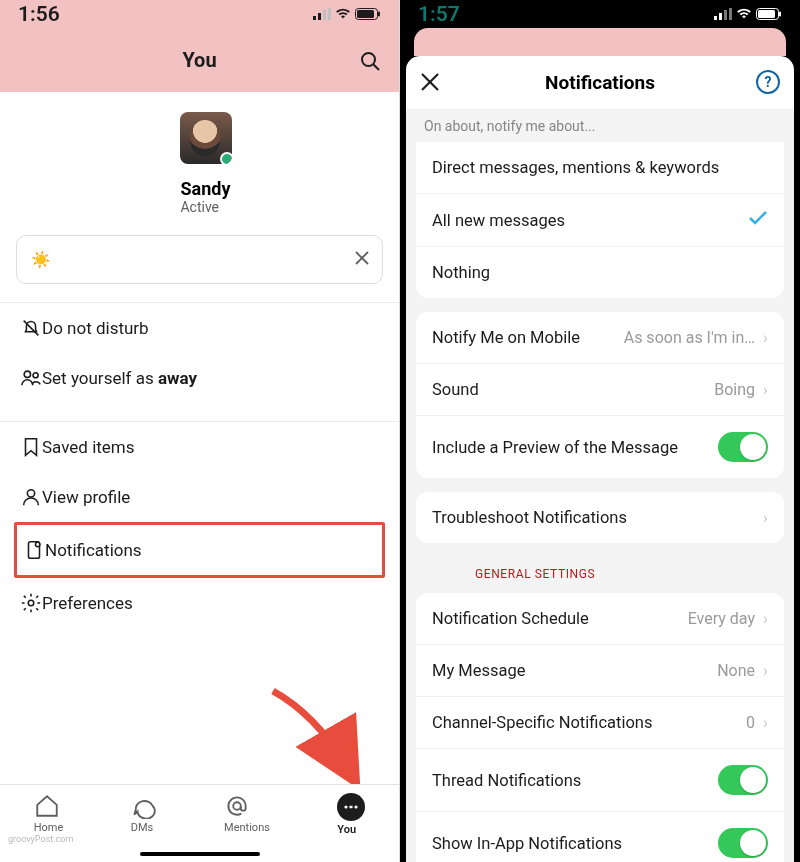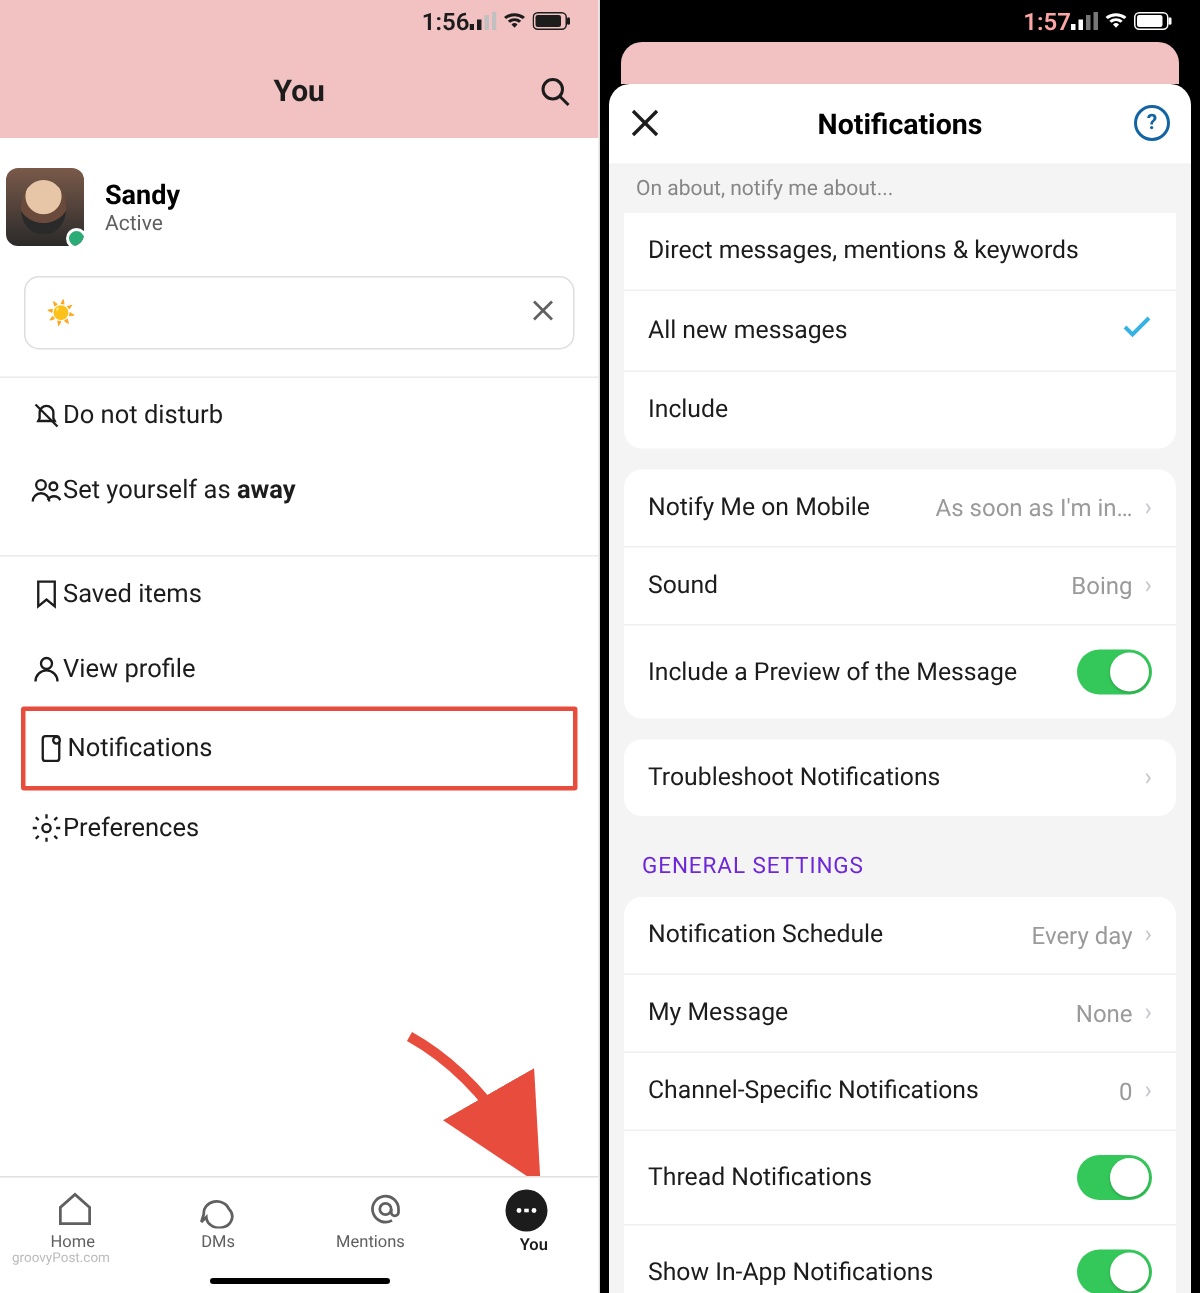--- a/index.html
+++ b/index.html
@@ -1,39 +1,39 @@
 <!DOCTYPE html>
 <html><head>
 <meta charset="utf-8">
 <style>
   * { box-sizing: border-box; margin: 0; padding: 0; font-family: -apple-system, "Segoe UI", Roboto, Helvetica, Arial, sans-serif; }
   body { width: 800px; height: 862px; background: #fff; display: flex; position: relative; }
   .phone { width: 400px; height: 862px; position: relative; overflow: hidden; }
   .phone.left { border-right: 1px solid #ddd; }
-  .status-bar { height: 28px; display: flex; align-items: center; justify-content: flex-end; padding: 0 18px; font-size: 16px; font-weight: 600; }
+  .status-bar { height: 28px; display: flex; align-items: center; justify-content: space-between; padding: 0 18px; font-size: 21px; font-weight: 600; }
   .status-bar.pink { background: #f2c2c2; color: #1d1c1d; }
-  .status-bar.black { background: #000; color: #fca5a5; }
+  .status-bar.black { background: #000; color: #0f766e; }
   .status-icons { display: flex; align-items: center; gap: 4px; }
   .header-pink { background: #f2c2c2; height: 64px; display: flex; align-items: center; justify-content: center; position: relative; }
   .header-pink .title { font-size: 20px; font-weight: 700; color: #1d1c1d; }
   .header-pink .search { position: absolute; right: 18px; top: 22px; }
-  .profile-row { display: flex; align-items: center; gap: 14px; padding: 20px 20px 10px 4px; }
+  .profile-row { display: flex; align-items: center; gap: 14px; padding: 20px 20px 10px 32px; flex-direction: column; }
   .avatar { width: 52px; height: 52px; border-radius: 8px; background: linear-gradient(#7a5a4a,#2a2a2a); position: relative; overflow: hidden; }
   .avatar::after { content: ""; position: absolute; left: 10px; top: 8px; width: 30px; height: 36px; border-radius: 50% 50% 45% 45%; background: radial-gradient(circle at 50% 30%, #e7c6a8 0 40%, #6a4a3a 42% 60%, #2a2a2a 62%); }
   .presence-dot { position: absolute; right: -2px; bottom: -2px; width: 14px; height: 14px; border-radius: 50%; background: #2bac76; border: 2px solid #fff; }
   .profile-name { font-weight: 700; font-size: 18px; }
   .profile-status { font-size: 14px; color: #616061; }
   .status-card { margin: 10px 16px 0 16px; border: 1px solid #ddd; border-radius: 10px; padding: 14px 14px; display: flex; align-items: center; gap: 10px; font-size: 16px; color: #1d1c1d; position: relative; }
   .status-card .x { position: absolute; right: 12px; top: 14px; color: #616061; }
   .divider { height: 1px; background: #eaeaea; margin: 18px 0 0 0; }
   .menu-item { display: flex; align-items: center; gap: 0; padding: 14px 20px; font-size: 17px; color: #1d1c1d; }
   .menu-item svg, .menu-item .icon { width: 22px; height: 22px; flex: 0 0 22px; }
   .highlight-box { border: 3px solid #e74c3c; margin: 0 14px; border-radius: 2px; }
   .tab-bar { position: absolute; bottom: 0; left: 0; right: 0; height: 78px; border-top: 1px solid #e0e0e0; display: flex; justify-content: space-around; align-items: flex-start; padding-top: 8px; background: #fff; }
-  .tab { display: flex; flex-direction: column; align-items: flex-end; gap: 2px; color: #616061; font-size: 11px; }
+  .tab { display: flex; flex-direction: column; align-items: flex-start; gap: 2px; color: #616061; font-size: 11px; }
   .tab.active .tab-icon { background: #1d1c1d; border-radius: 50%; }
   .home-indicator { position: absolute; bottom: 6px; left: 50%; transform: translateX(-50%); width: 120px; height: 4px; background: #000; border-radius: 3px; }
   .watermark { position: absolute; bottom: 18px; left: 8px; font-size: 9px; color: #bbb; }
   .arrow { position: absolute; left: 258px; bottom: 66px; pointer-events:none; }
 
   
   .peek { background: #f2c2c2; height: 28px; margin: 0 14px; border-radius: 14px 14px 0 0; }
   .sheet { background: #fff; border-radius: 14px 14px 0 0; margin: 0 6px; height: calc(100% - 56px + 6px); position: relative; }
   .sheet-header { height: 54px; display: flex; align-items: center; justify-content: center; position: relative; border-bottom: 1px solid #f0f0f0; }
   .sheet-header .title { font-weight: 700; font-size: 19px; }
@@ -41,21 +41,21 @@
   .sheet-header .help { position: absolute; right: 14px; top: 14px; width: 24px; height: 24px; border: 2px solid #1264a3; border-radius: 50%; color: #1264a3; font-weight: 700; display: flex; align-items: center; justify-content: center; font-size: 14px; }
   .scroll { background: #f4f4f4; height: calc(100% - 54px); overflow: hidden; }
   .group-note { padding: 8px 18px 8px 18px; font-size: 14px; color: #868686; }
   .group { background: #fff; border-radius: 12px; margin: 6px 10px 14px 10px; overflow: hidden; }
   .row { display: flex; align-items: center; justify-content: space-between; padding: 16px 16px; font-size: 16.5px; color: #1d1c1d; border-bottom: 1px solid #efefef; }
   .row:last-child { border-bottom: none; }
   .row .value { color: #9a9a9a; font-size: 16px; max-width: 150px; white-space: nowrap; overflow: hidden; text-overflow: ellipsis; }
   .row .right { display: flex; align-items: flex-end; gap: 8px; }
   .chevron { color: #c7c7cc; }
   .check { color: #36b3e2; font-weight: 700; }
-  .section-title { padding: 10px 22px 6px 22px; font-size: 15px; letter-spacing: 0.6px; color: #6d28d9; }
+  .section-title { padding: 10px 22px 6px 22px; font-size: 12px; letter-spacing: 0.6px; color: #b91c1c; margin-left: 47px; }
   .toggle { width: 50px; height: 30px; border-radius: 15px; position: relative; }
   .toggle.on { background: #34c759; }
   .toggle .knob { position: absolute; width: 26px; height: 26px; background: #fff; border-radius: 50%; top: 2px; right: 2px; box-shadow: 0 1px 2px rgba(0,0,0,0.2); }
 </style>
 </head>
 <body>
 
 <div class="phone left">
   <div class="status-bar pink">
     <span>1:56</span>
@@ -241,21 +241,21 @@
         </div>
         <div class="row">
           <span>All new messages</span>
           <span class="check">
             <svg width="20" height="16" viewBox="0 0 20 16" fill="none" stroke="#36b3e2" stroke-width="2.6">
                 <path d="M2 8 L7 13 L18 2"></path>
               </svg>
           </span>
         </div>
         <div class="row">
-          <span>Include</span>
+          <span>Nothing</span>
         </div>
       </div>
 
       <div class="group">
         <div class="row">
           <span>Notify Me on Mobile</span>
           <span class="right">
               <span class="value">As soon as I'm in…</span>
               <span class="chevron">›</span>
             </span>

